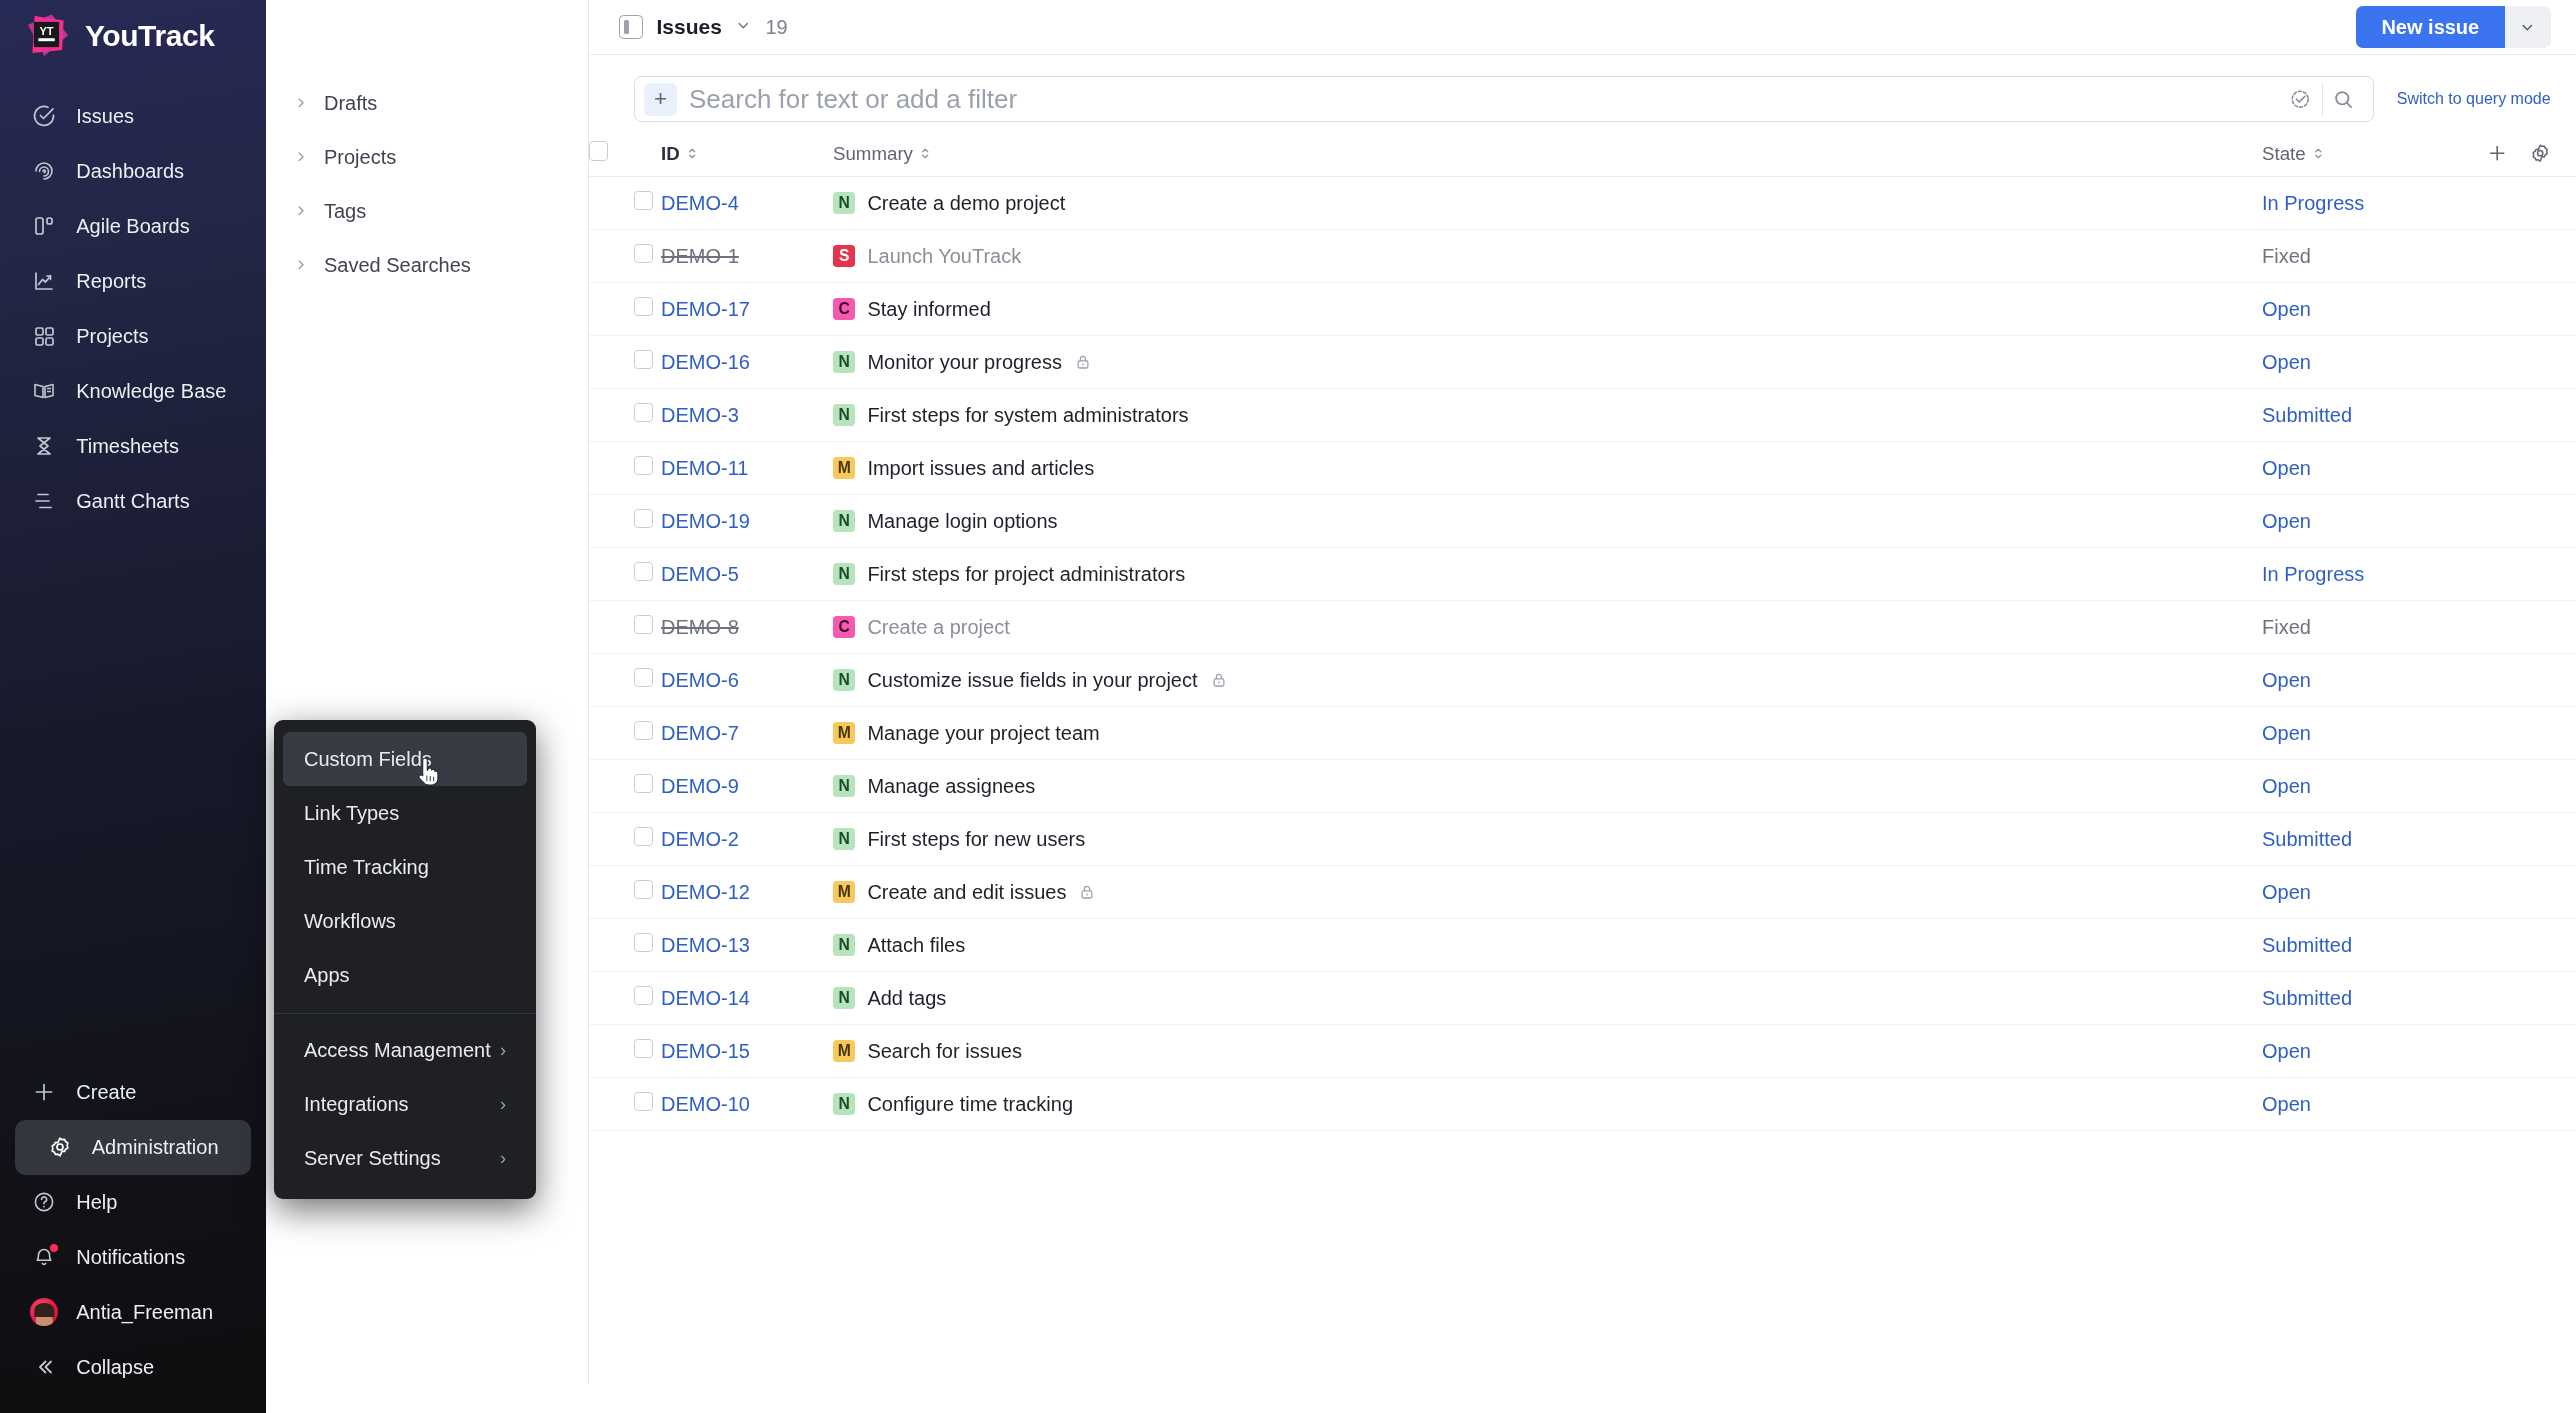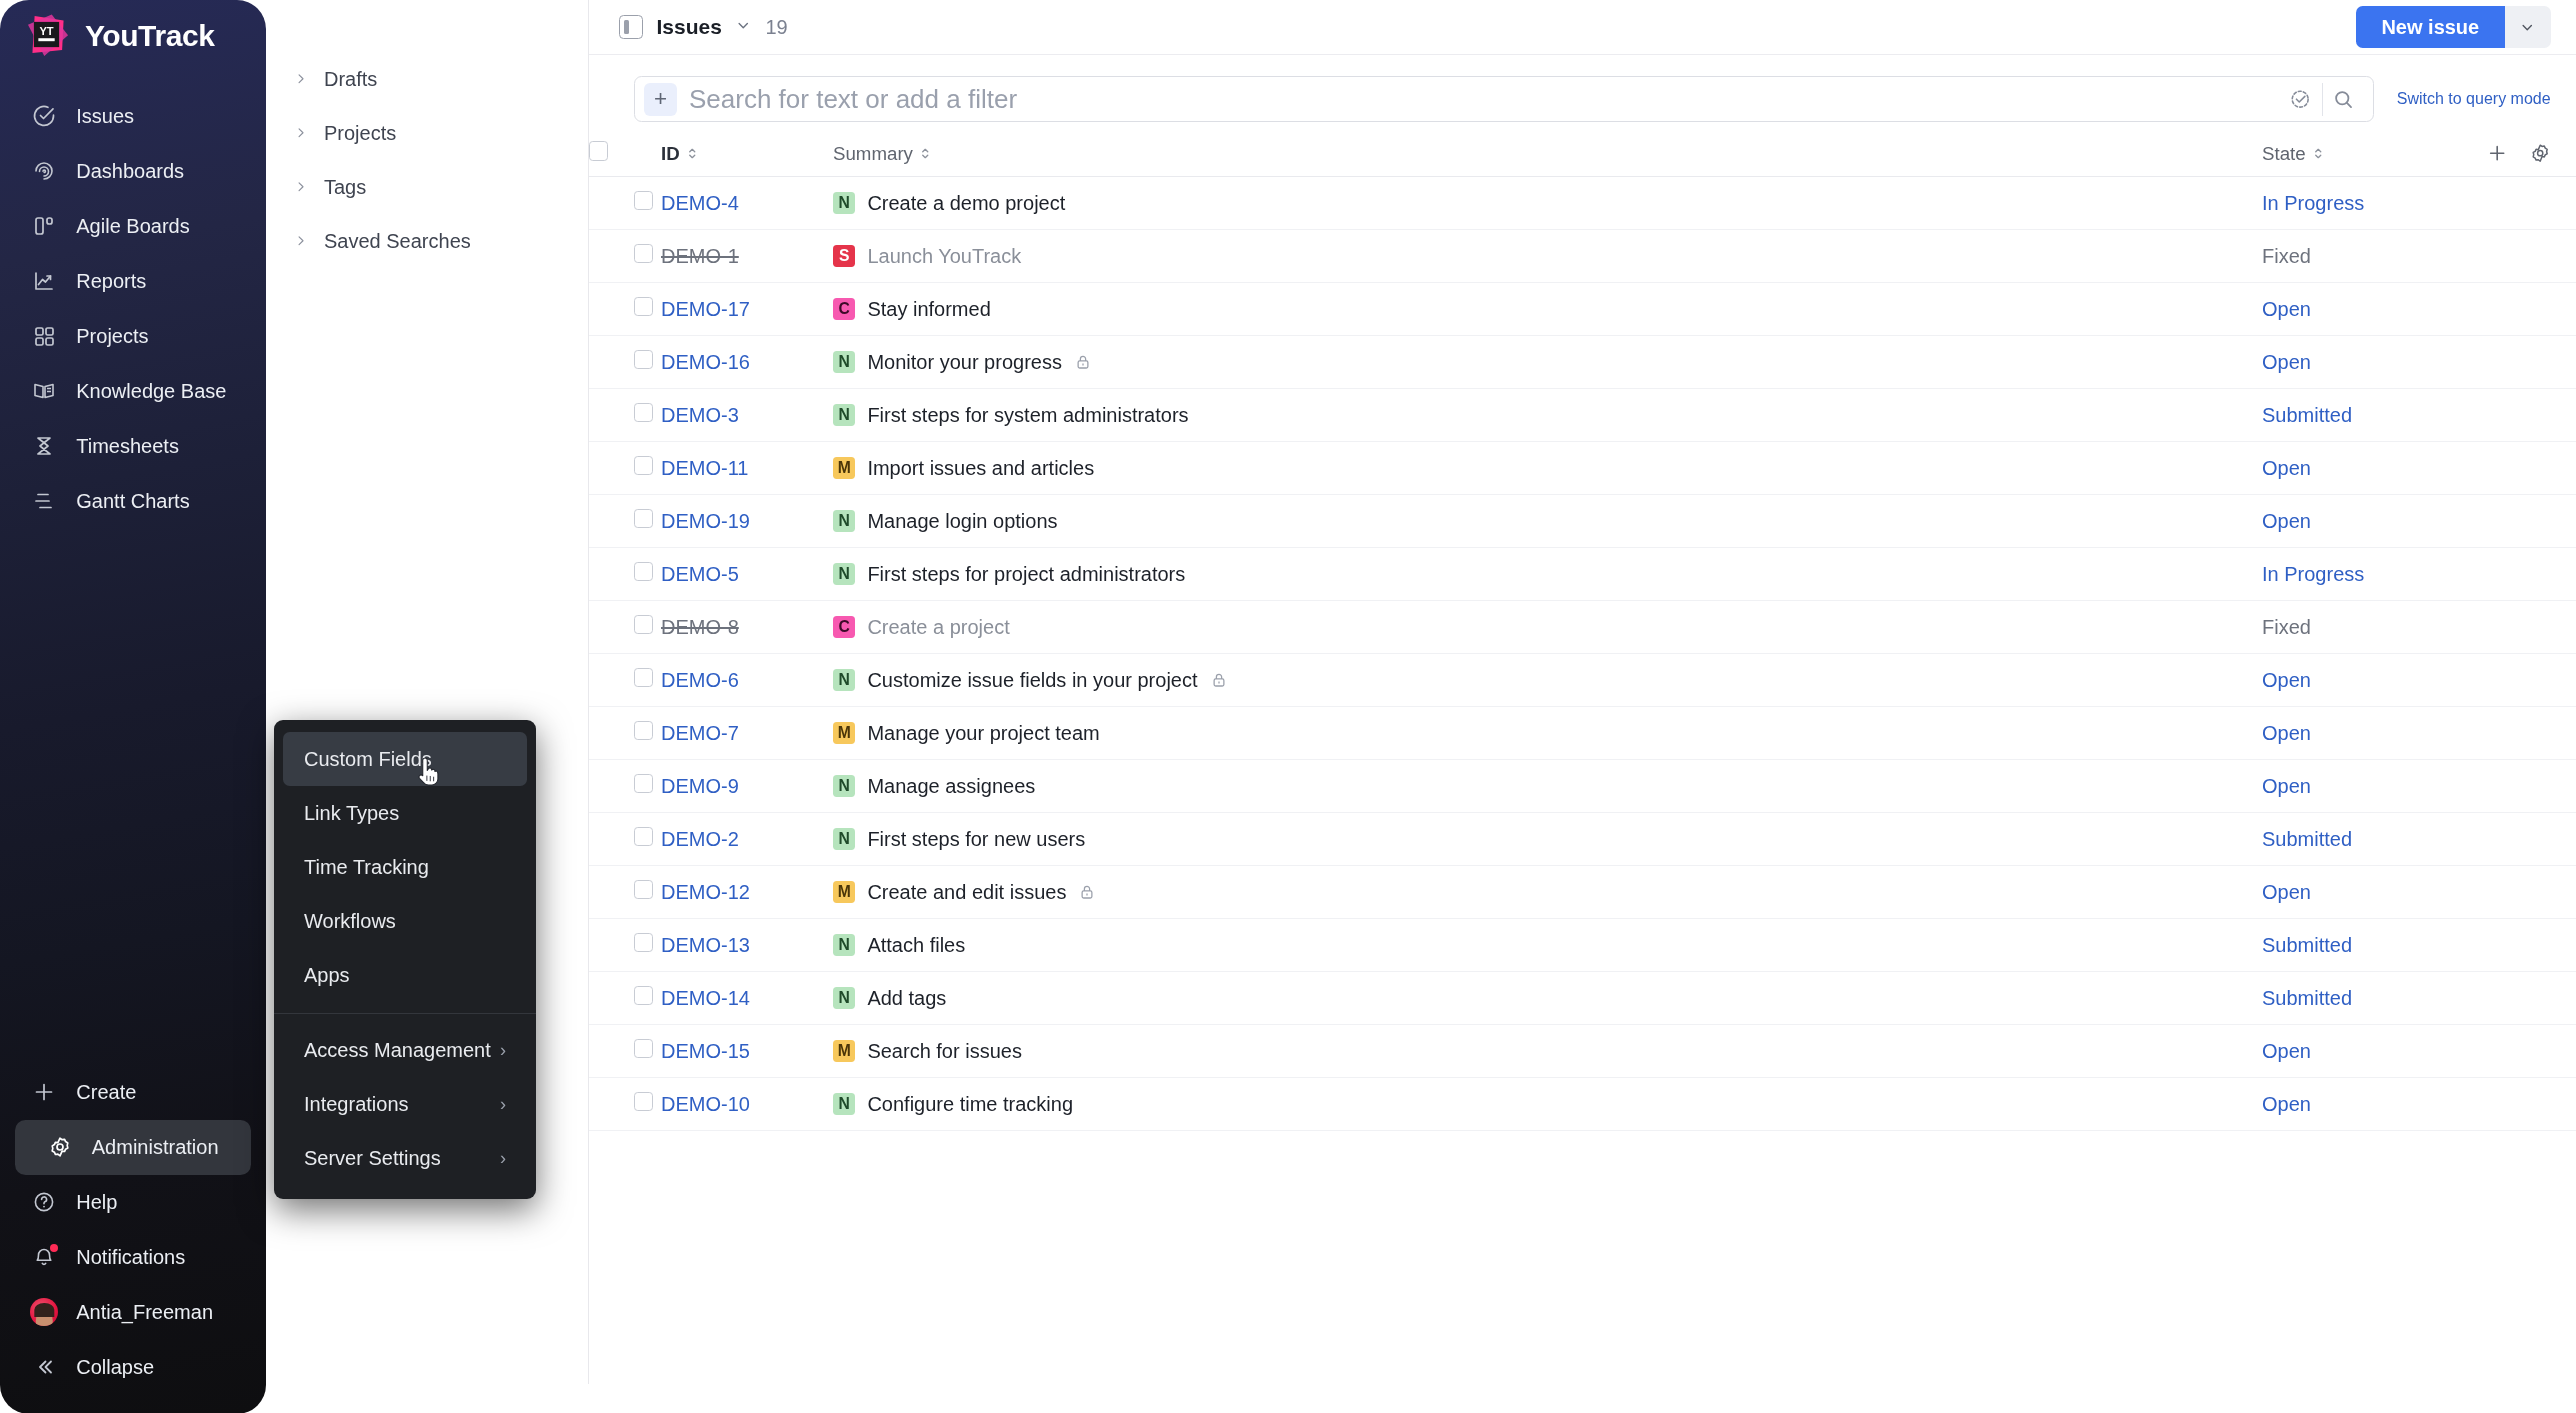--- a/index.html
+++ b/index.html
@@ -11,21 +11,20 @@
   }
   #app { position: relative; width: 2576px; height: 1414px; display: flex; }
 
   
   .sidebar {
     width: 266px; height: 1414px; flex: 0 0 266px;
     background: linear-gradient(170deg, #262a56 0%, #232645 18%, #1d2038 34%, #181a2c 50%, #141622 66%, #111117 82%, #0e0e10 100%);
     position: relative;
     display: flex; flex-direction: column;
     color: #ffffff;
-    border-radius: 29px;
   }
   .logo-row {
     display: flex; align-items: center;
     height: 72px; padding-left: 25.4px; gap: 13.5px;
   }
   .logo-mark { position: relative; width: 46px; height: 46px; flex: 0 0 46px; }
   .logo-text { font-size: 30px; font-weight: 700; letter-spacing: -0.4px; color:#fff; }
 
   .nav-list { margin-top: 16.5px; display: flex; flex-direction: column; }
   .nav-item {
@@ -57,21 +56,21 @@
   }
   .bell-dot {
     position: absolute; right: -1.5px; top: -0.7px;
     width: 8.2px; height: 8.2px; border-radius: 50%; background: #ff2b56;
   }
 
   
   .sub-sidebar {
     width: 323px; flex: 0 0 323px; height: 1384px;
     background: #ffffff; border-right: 0.7px solid #e8e8ec;
-    padding-top: 52px;
+    padding-top: 76px;
   }
   .sub-item {
     display: flex; align-items: center; gap: 16.5px;
     height: 54px; padding-left: 28px; cursor: pointer;
     color: #3f4450; font-size: 20px;
   }
   .chev { color: #8b909c; font-size: 18px; width: 13.5px; display:flex; align-items:center;}
 
   
   .main { flex: 1 1 auto; height: 1414px; display: flex; flex-direction: column; background:#fff; }

